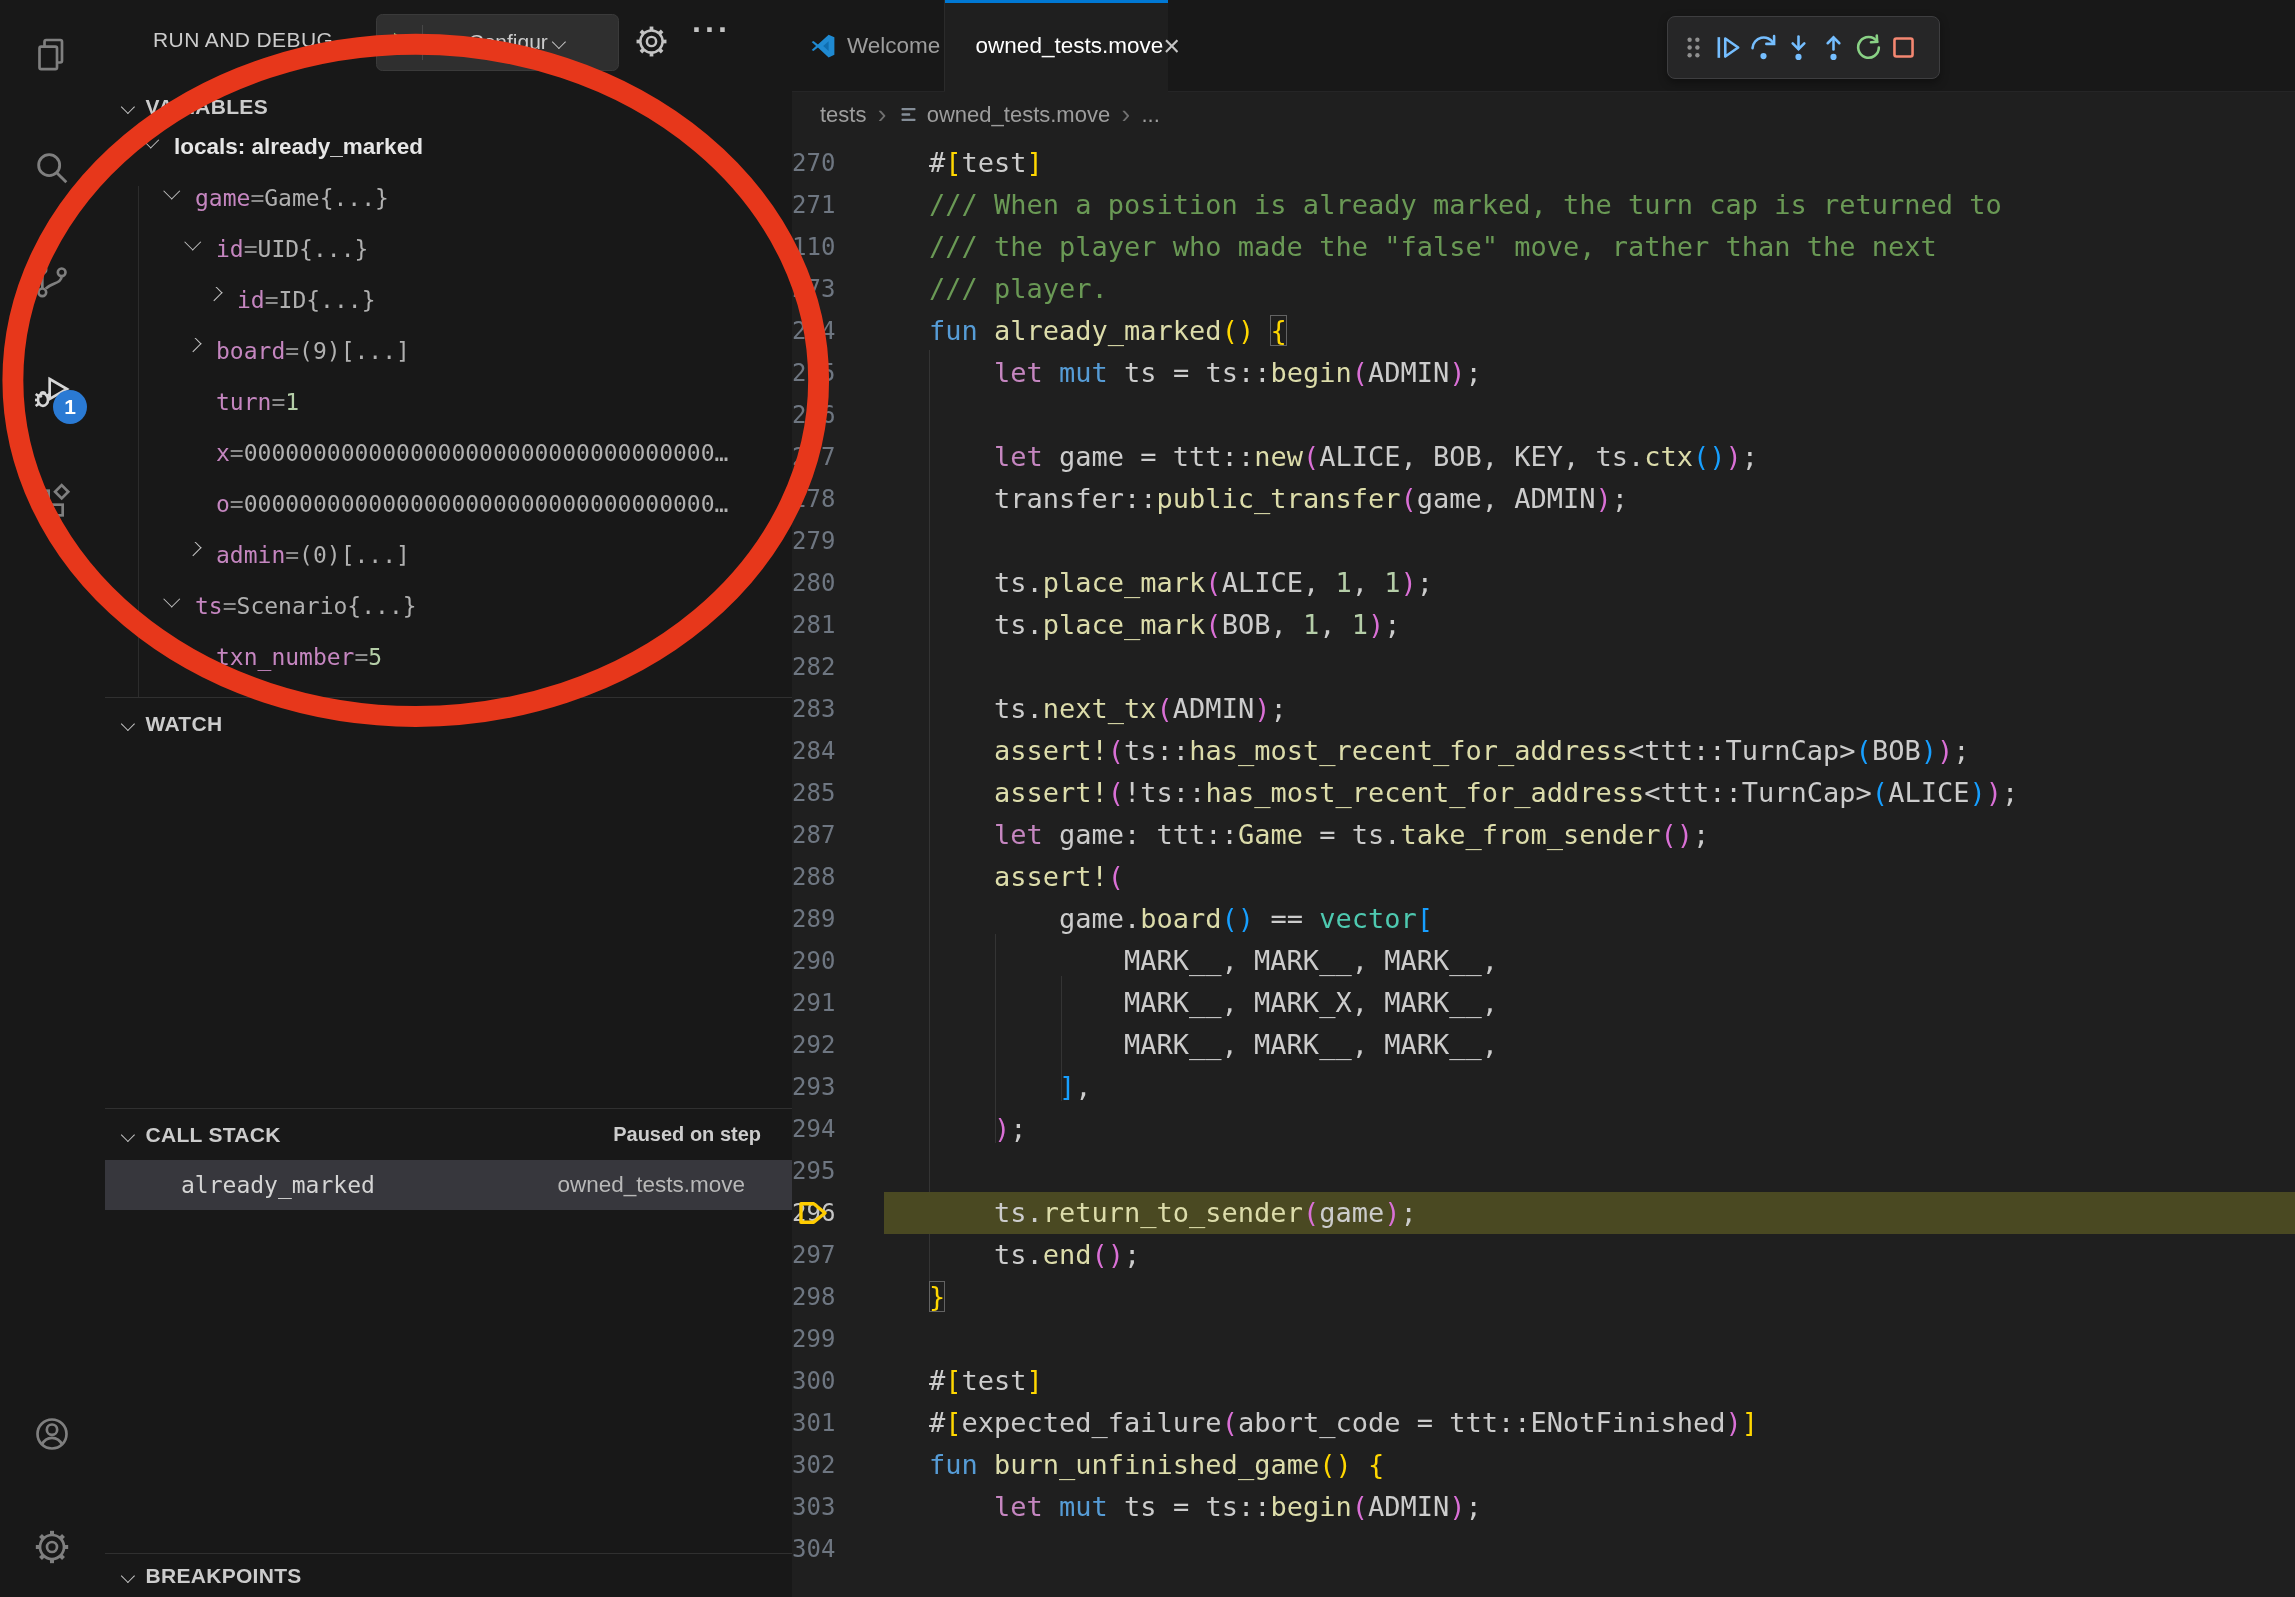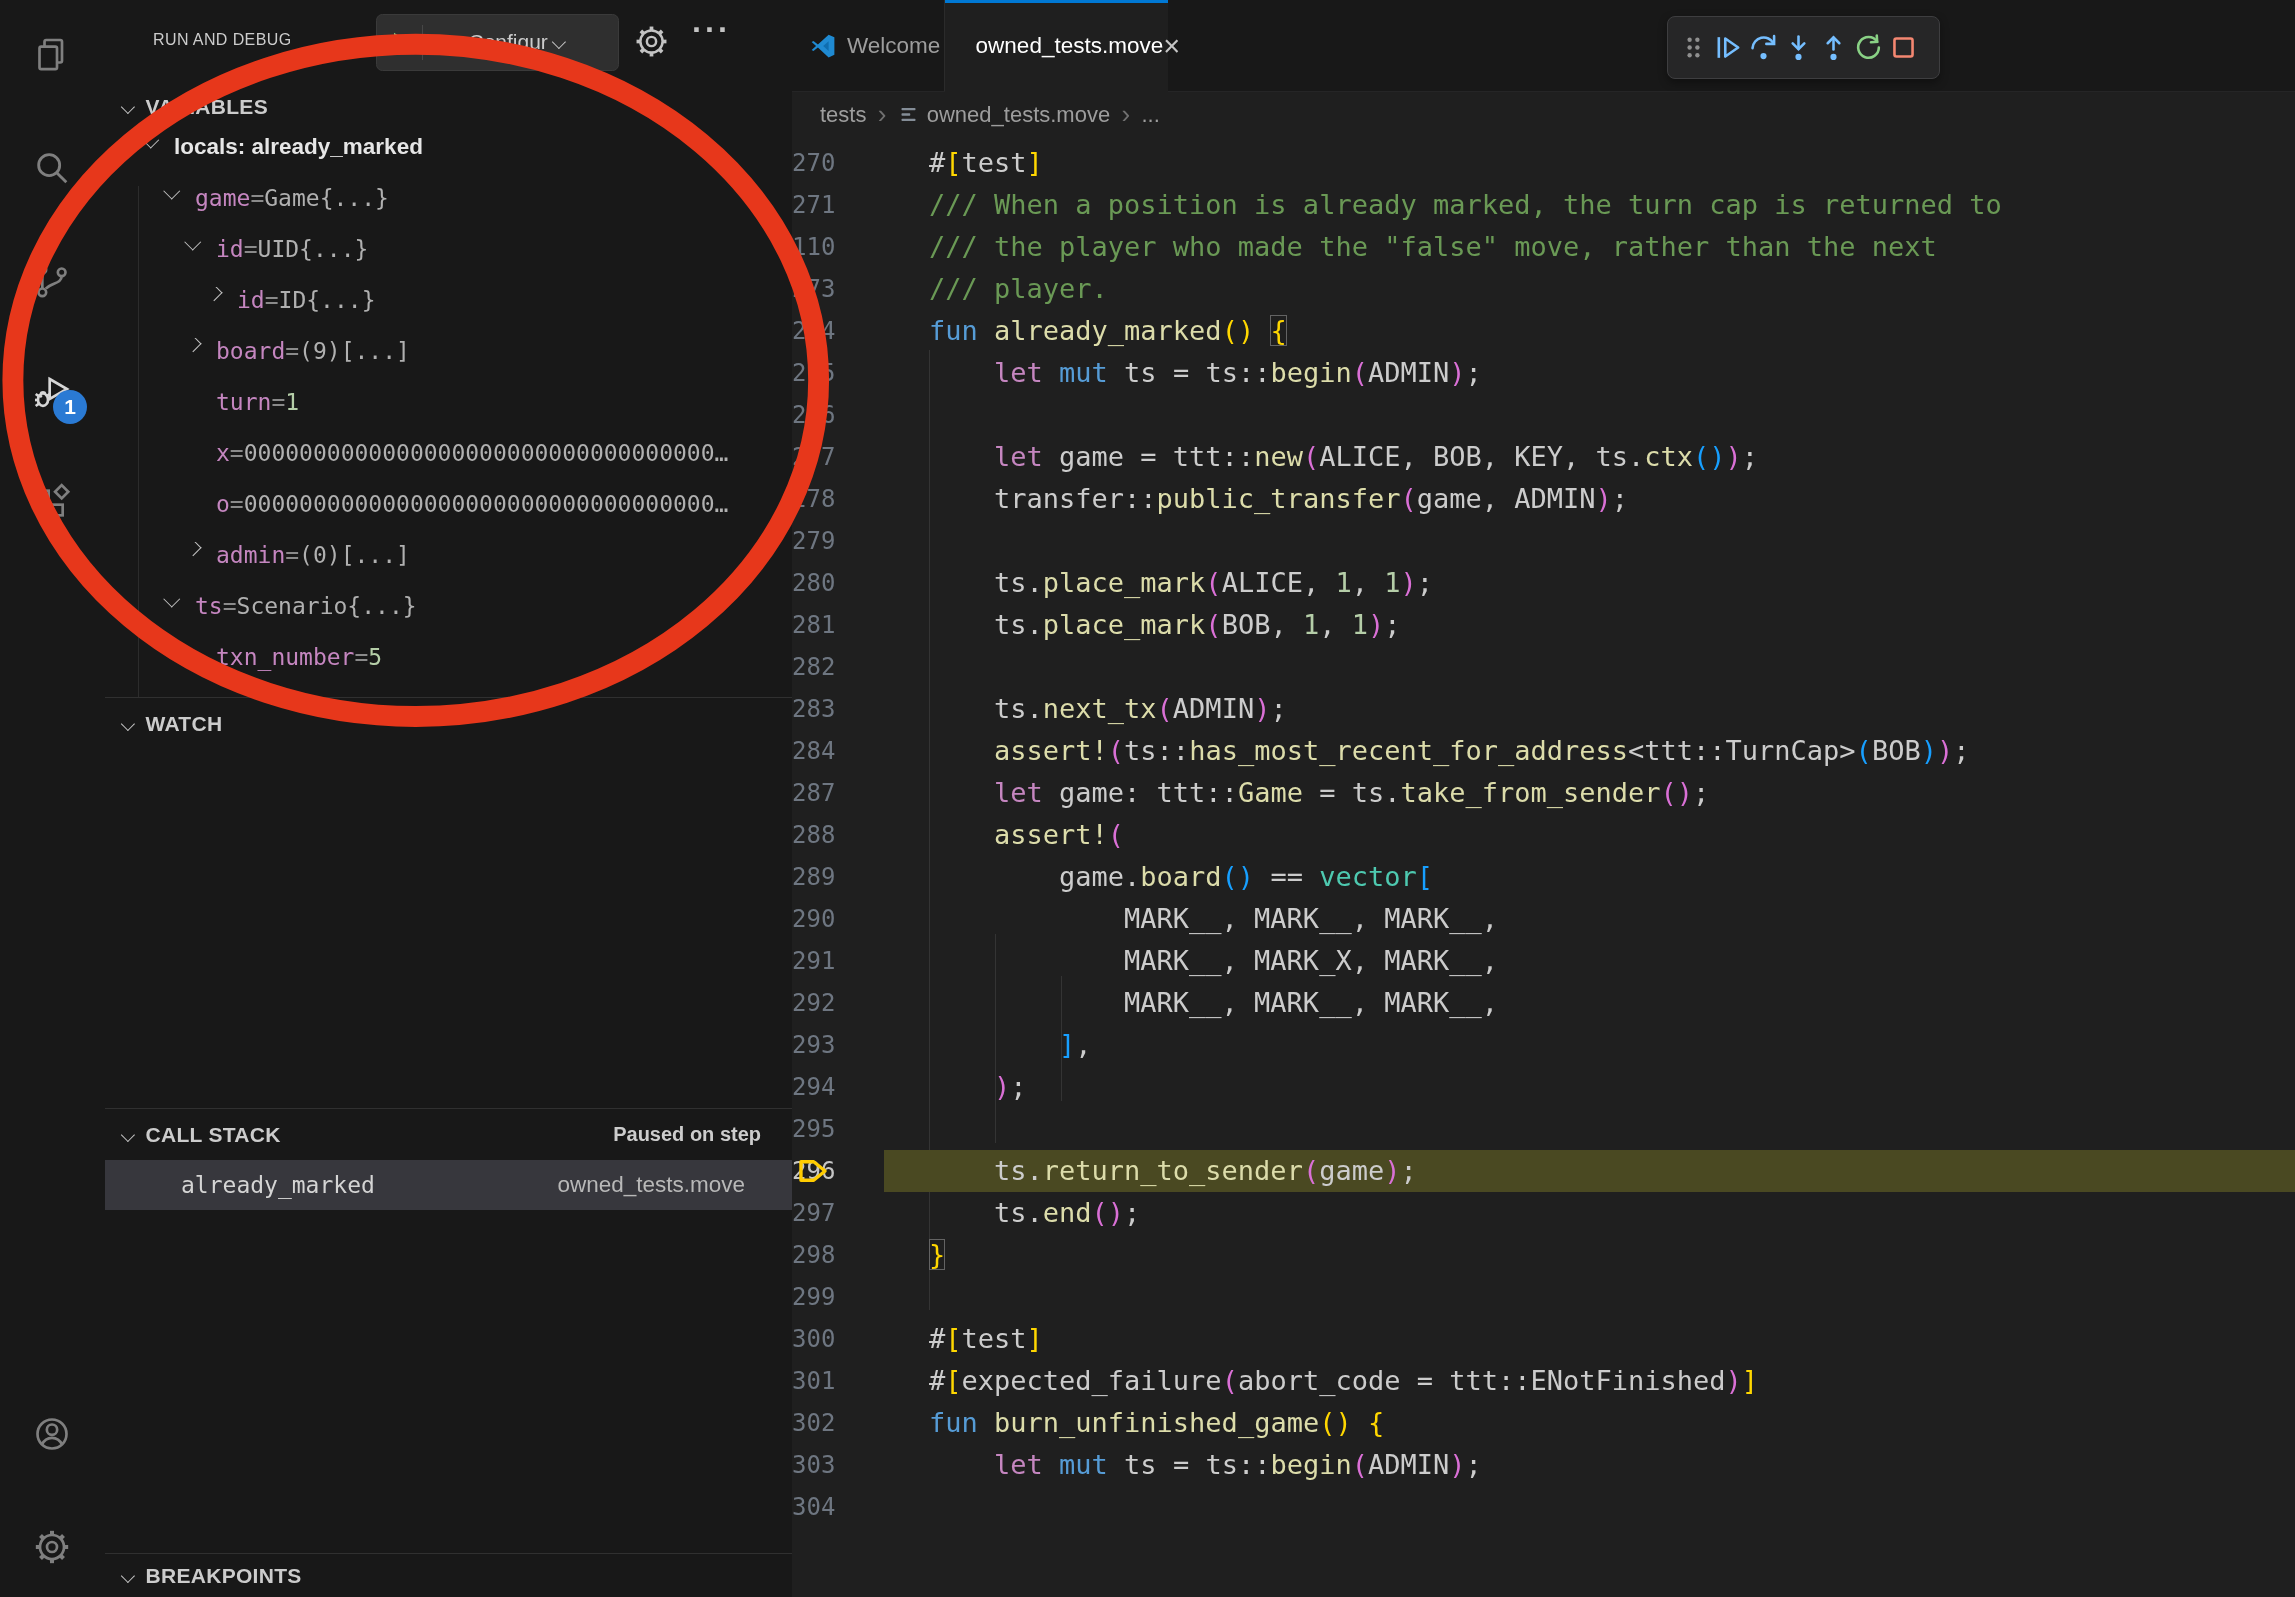--- a/index.html
+++ b/index.html
@@ -12,21 +12,21 @@
   .act-item{position:absolute;left:32px;width:40px;height:40px;color:#7f7f7f;}
   .act-item.active{color:#d7d7d7;}
   .act-item svg{width:40px;height:40px;display:block;}
   .badge{position:absolute;left:53px;width:34px;height:34px;border-radius:50%;
          background:#2a7ad4;color:#ffffff;font-size:21px;font-weight:bold;
          display:flex;align-items:center;justify-content:center;}
 
   
   #sidebar{left:105px;top:0;width:688px;height:1597px;background:#181818;border-right:0.8px solid #2e2e2e;}
   .sb-head{position:absolute;left:0;top:0;width:100%;height:80px;display:flex;align-items:center;}
-  .sb-title{margin-left:48px;font-size:16px;letter-spacing:0.4px;color:#cccccc;white-space:nowrap;}
+  .sb-title{margin-left:48px;font-size:21px;letter-spacing:0.4px;color:#cccccc;white-space:nowrap;}
   .cfg-btn{position:absolute;left:271px;top:13.7px;width:241px;height:55px;background:#2f2f2f;
            border:0.8px solid #3a3a3a;border-radius:6.4px;display:flex;align-items:center;}
   .cfg-play{margin-left:11.3px;width:24px;height:24px;}
   .cfg-div{width:0.8px;height:35px;background:#474747;margin-left:9.7px;}
   .cfg-label{margin-left:13px;font-size:21px;color:#cccccc;white-space:nowrap;overflow:hidden;max-width:137px;}
   .cfg-chev{margin-left:6.4px;}
   .hdr-gear{position:absolute;left:528px;top:22.5px;width:37px;height:37px;color:#c3c3c3;}
   .hdr-more{position:absolute;left:587px;top:11.3px;font-size:32px;font-weight:bold;color:#c3c3c3;letter-spacing:2.4px;}
 
   .chev{display:inline-block;width:10.5px;height:10.5px;border-right:1.9px solid #c5c5c5;
@@ -411,20 +411,24 @@
           </div>
           <div class="code-line">
             <div class="gutter">283</div>
             <div class="ltext"><span class="tk-w">    ts.</span><span class="tk-f">next_tx</span><span class="tk-o">(</span><span class="tk-w">ADMIN</span><span class="tk-o">)</span><span class="tk-w">;</span></div>
           </div>
           <div class="code-line">
             <div class="gutter">284</div>
             <div class="ltext"><span class="tk-w">    </span><span class="tk-f">assert!</span><span class="tk-o">(</span><span class="tk-w">ts::</span><span class="tk-f">has_most_recent_for_address</span><span class="tk-w">&lt;ttt::TurnCap&gt;</span><span class="tk-b">(</span><span class="tk-w">BOB</span><span class="tk-b">)</span><span class="tk-o">)</span><span class="tk-w">;</span></div>
           </div>
           <div class="code-line">
+            <div class="gutter">285</div>
+            <div class="ltext"><span class="tk-w">    </span><span class="tk-f">assert!</span><span class="tk-o">(</span><span class="tk-w">!ts::</span><span class="tk-f">has_most_recent_for_address</span><span class="tk-w">&lt;ttt::TurnCap&gt;</span><span class="tk-b">(</span><span class="tk-w">ALICE</span><span class="tk-b">)</span><span class="tk-o">)</span><span class="tk-w">;</span></div>
+          </div>
+          <div class="code-line">
             <div class="gutter">287</div>
             <div class="ltext"><span class="tk-w">    </span><span class="tk-l">let</span><span class="tk-w"> game: ttt::</span><span class="tk-f">Game</span><span class="tk-w"> = ts.</span><span class="tk-f">take_from_sender</span><span class="tk-o">()</span><span class="tk-w">;</span></div>
           </div>
           <div class="code-line">
             <div class="gutter">288</div>
             <div class="ltext"><span class="tk-w">    </span><span class="tk-f">assert!</span><span class="tk-o">(</span></div>
           </div>
           <div class="code-line">
             <div class="gutter">289</div>
             <div class="ltext"><span class="tk-w">        game.</span><span class="tk-f">board</span><span class="tk-b">()</span><span class="tk-w"> == </span><span class="tk-t">vector</span><span class="tk-b">[</span></div>

